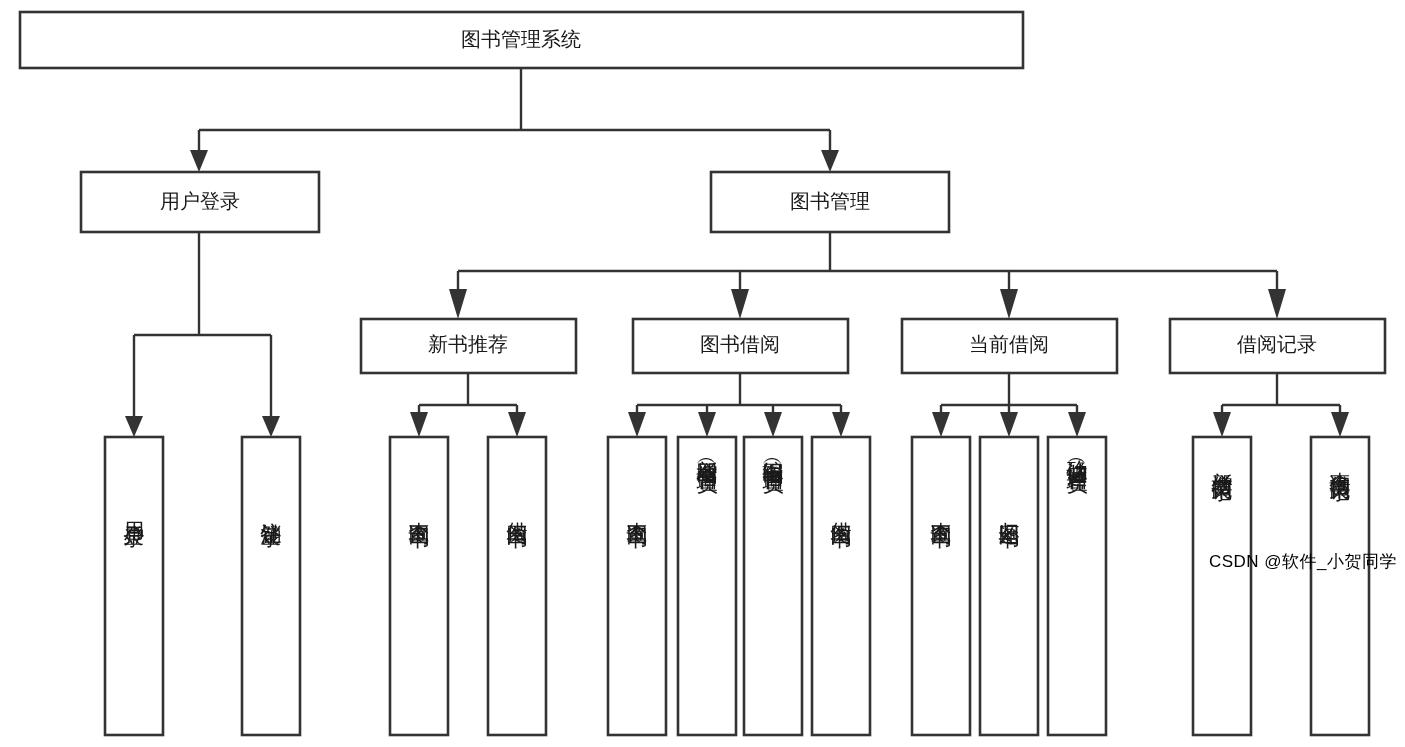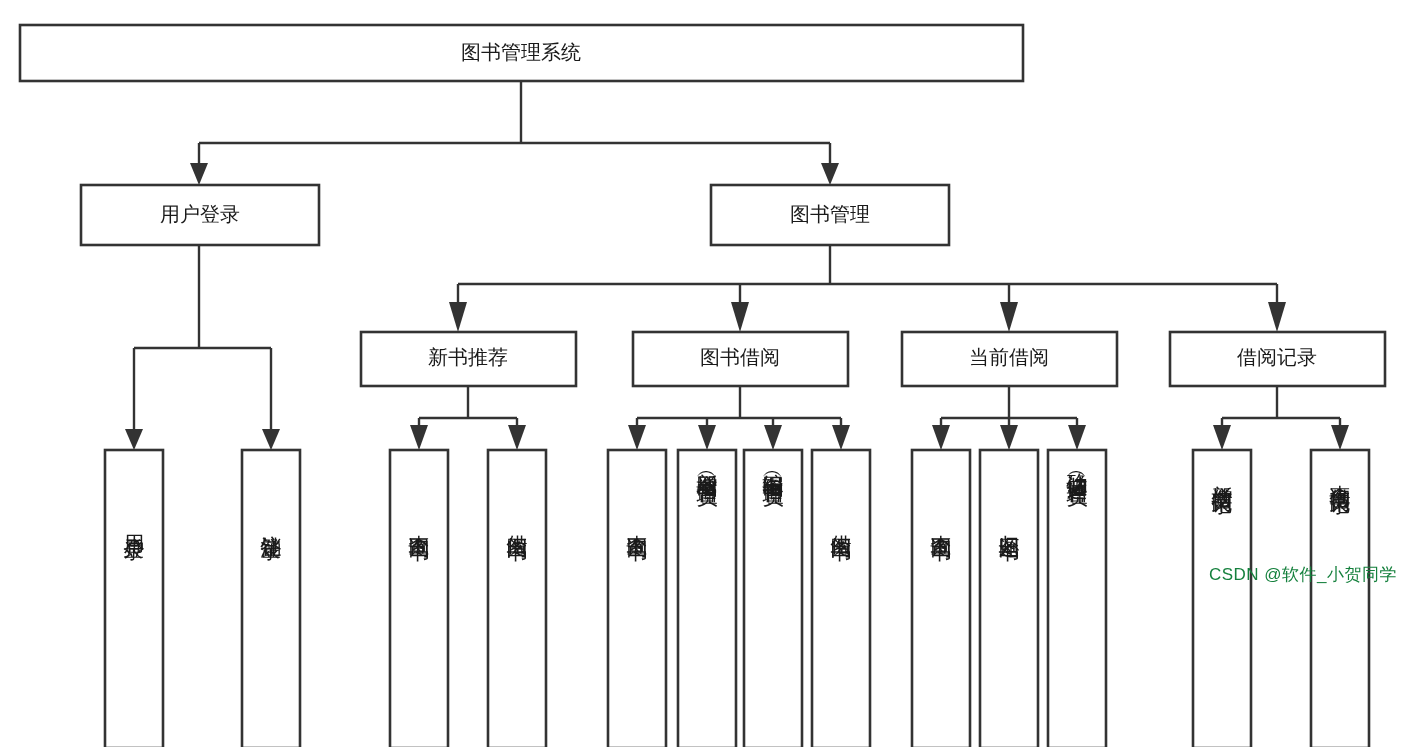--- a/index.html
+++ b/index.html
@@ -12,21 +12,20 @@
     height: 747px;
     font-family: "Liberation Sans", "DejaVu Sans", sans-serif;
     overflow: hidden;
     position: relative;
   }
   #diagram-root {
     position: absolute;
     left: 0; top: 0;
     width: 1405px;
     height: 579px;
-    margin-top: 13px;
   }
   svg.flow {
     display: block;
     width: 1405px;
     height: 747px;
   }
   .node-box {
     fill: #ffffff;
     stroke: #333333;
     stroke-width: 2.6;
@@ -64,21 +63,21 @@
     color: #1a1a1a;
     letter-spacing: 2px;
     white-space: nowrap;
   }
   #watermark {
     position: absolute;
     right: 8px;
     bottom: 6px;
     font-family: "Liberation Sans", "DejaVu Sans", sans-serif;
     font-size: 17px;
-    color: #15803d;
+    color: #000000;
     letter-spacing: 0.5px;
     user-select: none;
   }
 </style>
 </head>
 <body>
 
 <div id="diagram-root">
 
   <svg class="flow" viewBox="0 0 1405 747">

